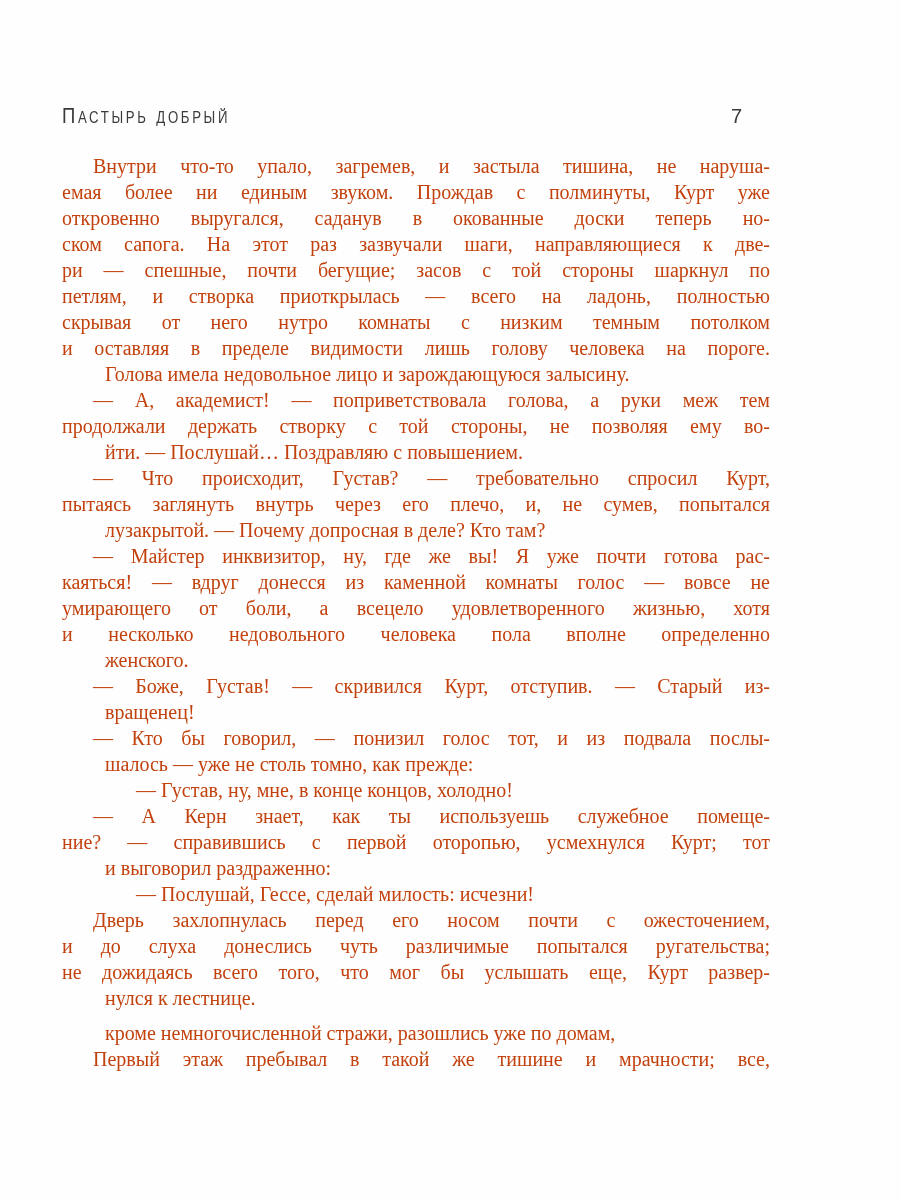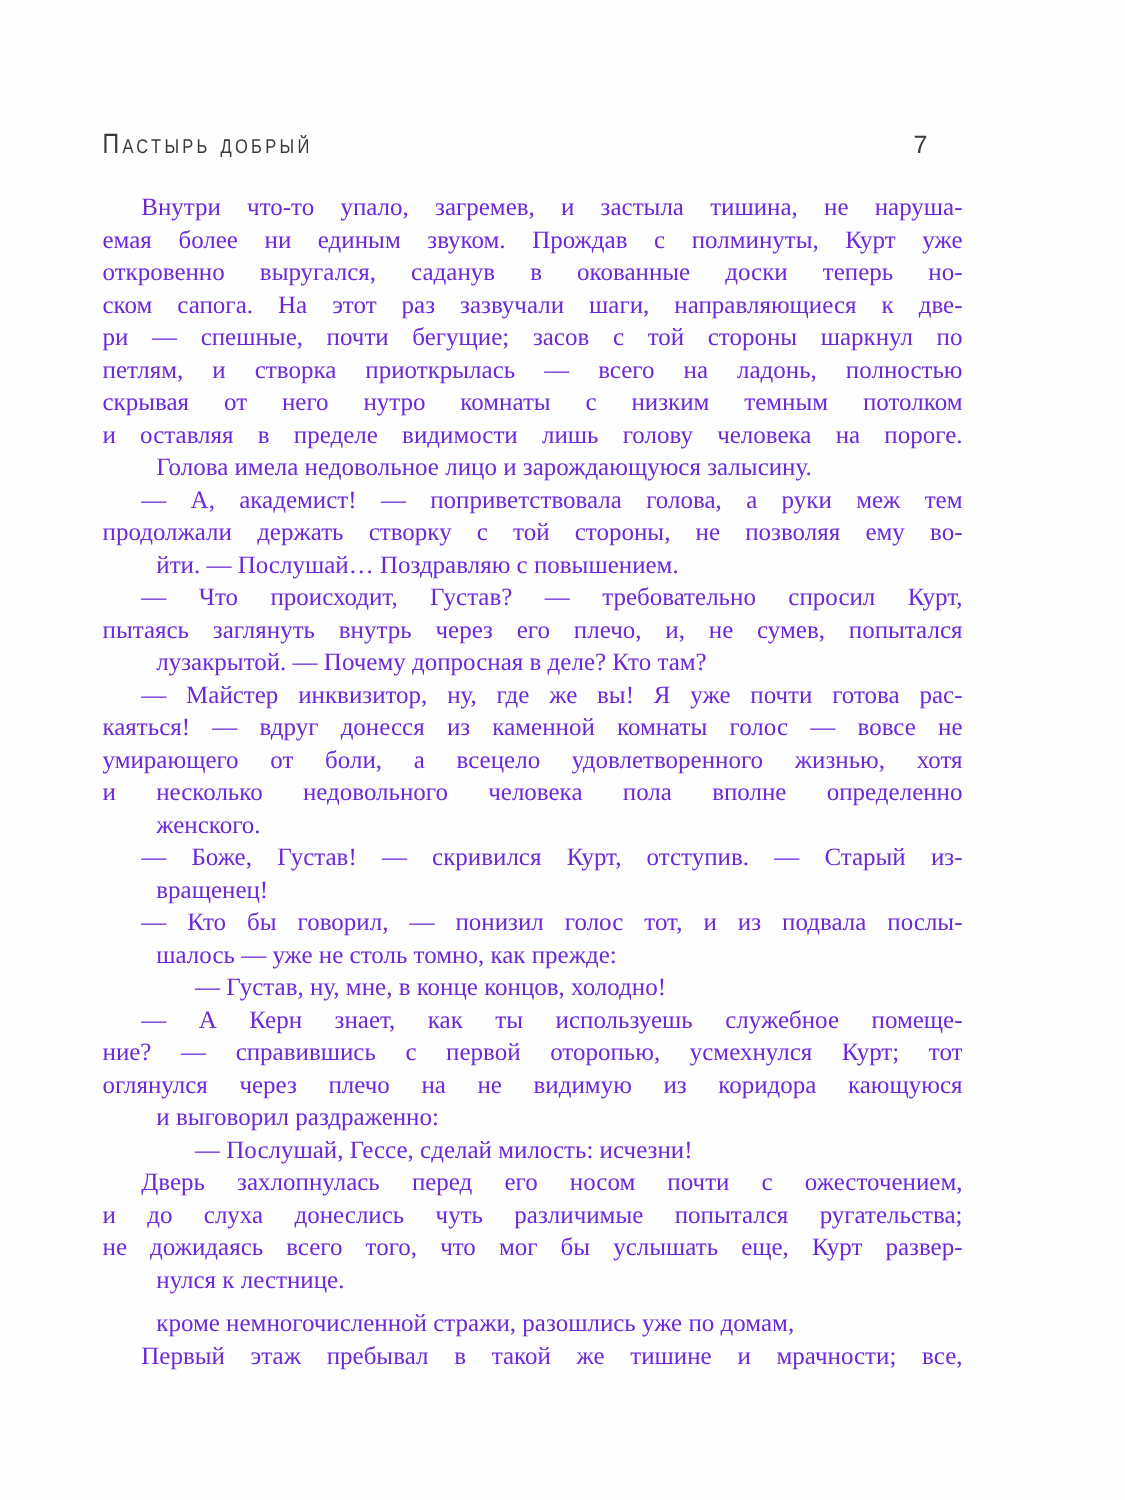--- a/index.html
+++ b/index.html
@@ -6,21 +6,21 @@
     margin: 0;
     padding: 0;
     background: #ffffff;
   }
   .page {
     position: relative;
     width: 900px;
     height: 1200px;
     box-sizing: border-box;
     background: #fefefe;
-    padding: 104px 130px 0 82px;
+    padding: 104px 130px 0 62px;
     overflow: hidden;
   }
   .page-header {
     display: flex;
     justify-content: space-between;
     align-items: baseline;
     margin-bottom: 25px;
     font-family: "Liberation Sans", sans-serif;
     color: #3b3a38;
   }
@@ -35,21 +35,21 @@
   }
   .page-number {
     font-size: 20px;
     font-weight: 500;
     padding-right: 28px;
   }
   .text-block {
     font-family: "Liberation Serif", serif;
     font-size: 20px;
     line-height: 26px;
-    color: #6d28d9;
+    color: #c2410c;
   }
   .para { margin: 0; }
   .para.scene-break { margin-top: 9px; }
   .line {
     text-align: justify;
     text-align-last: justify;
   }
   .line.last { text-align-last: left; margin-left: 43px; }
   .line.first { padding-left: 31px; }
 </style>
@@ -97,21 +97,20 @@
       <div class="para">
         <div class="line first">— Кто бы говорил, — понизил голос тот, и из подвала послы-</div>
         <div class="line last">шалось — уже не столь томно, как прежде:</div>
       </div>
       <div class="para">
         <div class="line first last">— Густав, ну, мне, в конце концов, холодно!</div>
       </div>
       <div class="para">
         <div class="line first">— А Керн знает, как ты используешь служебное помеще-</div>
         <div class="line">ние? — справившись с первой оторопью, усмехнулся Курт; тот</div>
-        <div class="line">оглянулся через плечо на не видимую из коридора кающуюся</div>
         <div class="line last">и выговорил раздраженно:</div>
       </div>
       <div class="para">
         <div class="line first last">— Послушай, Гессе, сделай милость: исчезни!</div>
       </div>
       <div class="para">
         <div class="line first">Дверь захлопнулась перед его носом почти с ожесточением,</div>
         <div class="line">и до слуха донеслись чуть различимые попытался ругательства;</div>
         <div class="line">не дожидаясь всего того, что мог бы услышать еще, Курт развер-</div>
         <div class="line last">нулся к лестнице.</div>

